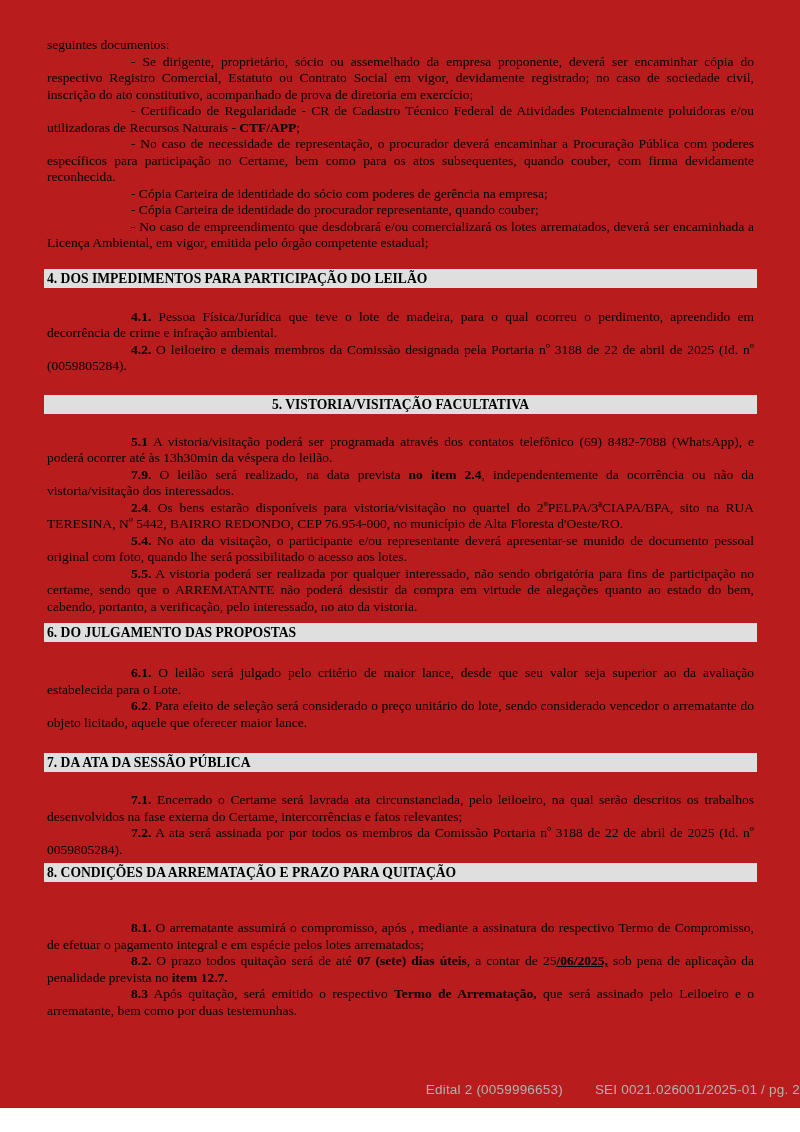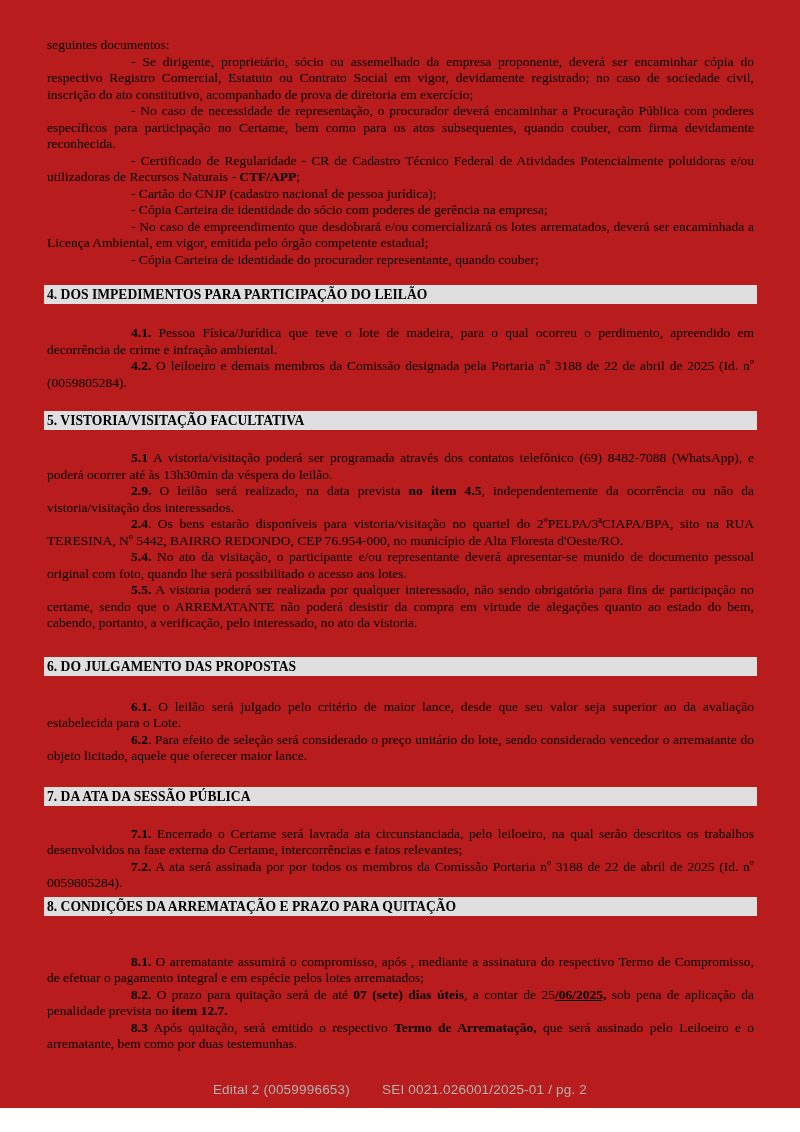--- a/index.html
+++ b/index.html
@@ -37,58 +37,57 @@
     text-align: left;
   }
   .b { font-weight: bold; }
   .u { text-decoration: underline; }
   .footer {
     position: absolute;
     left: 0;
     right: 0;
     bottom: 11px;
     display: flex;
-    justify-content: center;
+    justify-content: flex-end;
     gap: 32px;
     font-family: "Liberation Sans", sans-serif;
     font-size: 13.5px;
     color: #b2b2b2;
     letter-spacing: 0.2px;
   }
 </style>
 </head>
 <body>
 
 <div class="page">
   <div class="doc">
       <div class="para noindent"><span>seguintes documentos:</span></div>
       <div class="para" style=""><span>- Se dirigente, proprietário, sócio ou assemelhado da empresa proponente, deverá ser encaminhar cópia do respectivo Registro Comercial, Estatuto ou Contrato Social em vigor, devidamente registrado; no caso de sociedade civil, inscrição do ato constitutivo, acompanhado de prova de diretoria em exercício;</span></div>
+      <div class="para"><span>- Certificado de Regularidade - CR de Cadastro Técnico Federal de Atividades Potencialmente poluidoras e/ou utilizadoras de Recursos Naturais - </span><span class="b">CTF/APP</span><span>;</span></div>
       <div class="para"><span>- No caso de necessidade de representação, o procurador deverá encaminhar a Procuração Pública com poderes específicos para participação no Certame, bem como para os atos subsequentes, quando couber, com firma devidamente reconhecida.</span></div>
-      <div class="para"><span>- Certificado de Regularidade - CR de Cadastro Técnico Federal de Atividades Potencialmente poluidoras e/ou utilizadoras de Recursos Naturais - </span><span class="b">CTF/APP</span><span>;</span></div>
-      <div class="para"><span>- Cartão do CNJP (cadastro nacional de pessoa jurídica);</span></div>
       <div class="para"><span>- Cópia Carteira de identidade do sócio com poderes de gerência na empresa;</span></div>
+      <div class="para"><span>- Cópia Carteira de identidade do procurador representante, quando couber;</span></div>
       <div class="para"><span>- No caso de empreendimento que desdobrará e/ou comercializará os lotes arrematados, deverá ser encaminhada a Licença Ambiental, em vigor, emitida pelo órgão competente estadual;</span></div>
-      <div class="para"><span>- Cópia Carteira de identidade do procurador representante, quando couber;</span></div>
       <div class="heading" style="margin-top: 17px;"><span>4. DOS IMPEDIMENTOS PARA PARTICIPAÇÃO DO LEILÃO</span></div>
       <div class="para" style="margin-top: 21px;"><span class="b">4.1.</span><span> Pessoa Física/Jurídica que teve o lote de madeira, para o qual ocorreu o perdimento, apreendido em decorrência de crime e infração ambiental.</span></div>
       <div class="para"><span class="b">4.2.</span><span> O leiloeiro e demais membros da Comissão designada pela Portaria nº 3188 de 22 de abril de 2025 (Id. nº (0059805284).</span></div>
-      <div class="heading" style="margin-top: 20px;"><span>5. VISTORIA/VISITAÇÃO FACULTATIVA</span></div>
+      <div class="heading" style="margin-top: 20px; text-align: center;"><span>5. VISTORIA/VISITAÇÃO FACULTATIVA</span></div>
       <div class="para" style="margin-top: 20px;"><span class="b">5.1</span><span> A vistoria/visitação poderá ser programada através dos contatos telefônico (69) 8482-7088 (WhatsApp), e poderá ocorrer até às 13h30min da véspera do leilão.</span></div>
-      <div class="para"><span class="b">2.9.</span><span> O leilão será realizado, na data prevista </span><span class="b">no item 4.5</span><span>, independentemente da ocorrência ou não da vistoria/visitação dos interessados.</span></div>
+      <div class="para"><span class="b">7.9.</span><span> O leilão será realizado, na data prevista </span><span class="b">no item 2.4</span><span>, independentemente da ocorrência ou não da vistoria/visitação dos interessados.</span></div>
       <div class="para"><span class="b">2.4</span><span>. Os bens estarão disponíveis para vistoria/visitação no quartel do 2ºPELPA/3ªCIAPA/BPA, sito na RUA TERESINA, Nº 5442, BAIRRO REDONDO, CEP 76.954-000, no município de Alta Floresta d'Oeste/RO.</span></div>
       <div class="para"><span class="b">5.4.</span><span> No ato da visitação, o participante e/ou representante deverá apresentar-se munido de documento pessoal original com foto, quando lhe será possibilitado o acesso aos lotes.</span></div>
       <div class="para"><span class="b">5.5.</span><span> A vistoria poderá ser realizada por qualquer interessado, não sendo obrigatória para fins de participação no certame, sendo que o ARREMATANTE não poderá desistir da compra em virtude de alegações quanto ao estado do bem, cabendo, portanto, a verificação, pelo interessado, no ato da vistoria.</span></div>
-      <div class="heading" style="margin-top: 25px;"><span>6. DO JULGAMENTO DAS PROPOSTAS</span></div>
+      <div class="heading" style="margin-top: 8px;"><span>6. DO JULGAMENTO DAS PROPOSTAS</span></div>
       <div class="para" style="margin-top: 23px;"><span class="b">6.1.</span><span> O leilão será julgado pelo critério de maior lance, desde que seu valor seja superior ao da avaliação estabelecida para o Lote.</span></div>
       <div class="para"><span class="b">6.2</span><span>. Para efeito de seleção será considerado o preço unitário do lote, sendo considerado vencedor o arrematante do objeto licitado, aquele que oferecer maior lance.</span></div>
       <div class="heading" style="margin-top: 22px;"><span>7. DA ATA DA SESSÃO PÚBLICA</span></div>
       <div class="para" style="margin-top: 20px;"><span class="b">7.1.</span><span> Encerrado o Certame será lavrada ata circunstanciada, pelo leiloeiro, na qual serão descritos os trabalhos desenvolvidos na fase externa do Certame, intercorrências e fatos relevantes;</span></div>
       <div class="para"><span class="b">7.2.</span><span> A ata será assinada por por todos os membros da Comissão Portaria nº 3188 de 22 de abril de 2025 (Id. nº 0059805284).</span></div>
       <div class="heading" style="margin-top: 5px;"><span>8. CONDIÇÕES DA ARREMATAÇÃO E PRAZO PARA QUITAÇÃO</span></div>
       <div class="para" style="margin-top: 38px;"><span class="b">8.1.</span><span> O arrematante assumirá o compromisso, após , mediante a assinatura do respectivo Termo de Compromisso, de efetuar o pagamento integral e em espécie pelos lotes arrematados;</span></div>
-      <div class="para"><span class="b">8.2.</span><span> O prazo para quitação será de até </span><span class="b">07 (sete) dias úteis</span><span>, a contar de 25</span><span class="b u">/06/2025,</span><span> sob pena de aplicação da penalidade prevista no </span><span class="b">item 12.7.</span></div>
+      <div class="para"><span class="b">8.2.</span><span> O prazo todos quitação será de até </span><span class="b">07 (sete) dias úteis</span><span>, a contar de 25</span><span class="b u">/06/2025,</span><span> sob pena de aplicação da penalidade prevista no </span><span class="b">item 12.7.</span></div>
       <div class="para"><span class="b">8.3</span><span> Após quitação, será emitido o respectivo </span><span class="b">Termo de Arrematação,</span><span> que será assinado pelo Leiloeiro e o arrematante, bem como por duas testemunhas.</span></div>
     </div>
   <div class="footer">
     <span>Edital 2 (0059996653)</span>
     <span>SEI 0021.026001/2025-01 / pg. 2</span>
   </div>
 </div>
 
 </body></html>

